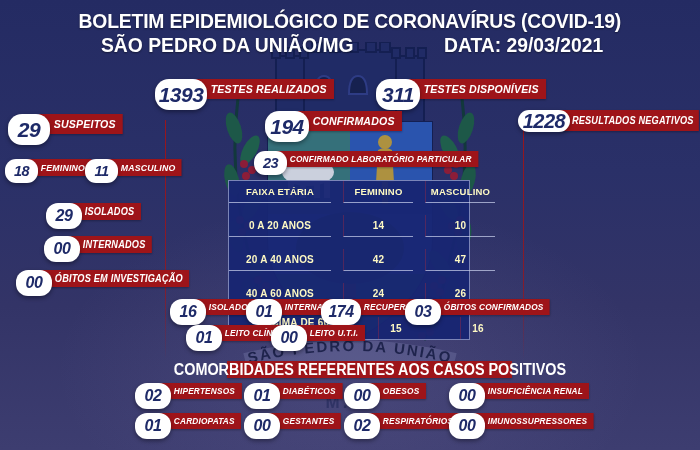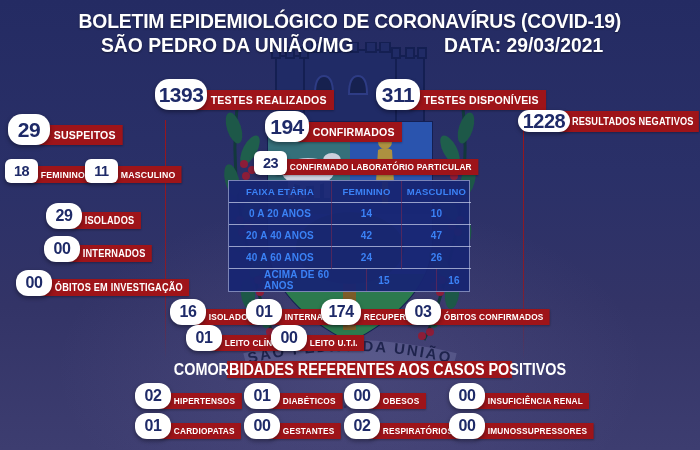--- a/index.html
+++ b/index.html
@@ -22,51 +22,51 @@
     background:linear-gradient(180deg, rgba(158,20,25,.95) 0%, rgba(158,20,25,.75) 70%, rgba(158,20,25,0) 100%); }
   .vline.left  { left:165px; top:120px; height:240px; }
   .vline.right { left:523px; top:112px; height:248px; }
   
   .title { position:absolute; left:0; top:9px; width:700px; text-align:center; z-index:2;
     color:#ffffff; font-weight:bold; text-shadow:0 1px 2px rgba(0,0,0,.45); }
   .title .l1 { display:inline-block; font-size:21px; letter-spacing:-.2px; transform:scaleX(.92); }
   .title .l2 { margin-top:0; display:flex; justify-content:center; gap:72px; font-size:21px; }
   .title .l2 span { display:inline-block; transform:scaleX(.92); }
   
-  .stat { position:absolute; display:flex; align-items:flex-end; z-index:2; }
+  .stat { position:absolute; display:flex; align-items:flex-start; z-index:2;font-style:italic; }
   .stat .num {
     position:relative; z-index:2; background:#ffffff; color:#1e2a68; font-weight:bold;
     display:flex; align-items:center; justify-content:center;
     box-shadow:0 2px 4px rgba(0,0,10,.4); letter-spacing:-.5px;
   }
   .stat .label {
     position:relative; z-index:1; background:#9e1419; color:#ffffff; font-weight:bold;
     white-space:nowrap; margin-left:-11px; padding:4px 8px 4px 16px;
     transform:scaleX(.92); transform-origin:left center; letter-spacing:.2px;
     box-shadow:0 1px 2px rgba(0,0,10,.3);
   }
   .stat.lg .num { min-width:52px; height:31px; border-radius:14px; font-size:21px; }
   .stat.lg .label { font-size:11.5px; }
   .stat.md .num { min-width:36px; height:26px; border-radius:12px; font-size:16px; }
   .stat.md .label { font-size:10px; padding:3px 7px 3px 15px; }
-  .stat.sm .num { min-width:33px; height:24px; border-radius:6px; font-size:14.5px; }
+  .stat.sm .num { min-width:33px; height:24px; border-radius:11px; font-size:14.5px; }
   .stat.sm .label { font-size:9.5px; padding:3px 7px 3px 15px; }
   .stat.xs .label { font-size:9px; }
   .stat .label.wide { min-width:88px; text-align:center; }
   
   .bar { position:absolute; left:227px; top:361px; width:285px; height:17px; z-index:2;
     background:#9e1419; color:#fff; font-weight:bold; font-size:16px;
     display:flex; align-items:center; justify-content:center; white-space:nowrap;
     box-shadow:0 1px 2px rgba(0,0,10,.3); }
   .bar span { display:inline-block; transform:scaleX(.9); }
   
   .age-table { position:absolute; left:228px; top:180px; width:242px; z-index:2;
     display:grid; grid-template-columns:102px 70px 70px;
     background:rgba(24,37,115,.96); border:1px solid rgba(205,212,240,.55);
-    color:#3b82f6; font-weight:bold; }
+    color:#fef9c3; font-weight:bold;gap:12px; }
   .age-table .cell { display:flex; align-items:center; justify-content:center;
     height:22px; font-size:10px; letter-spacing:.2px;
     border-bottom:1px solid rgba(205,212,240,.7); }
   .age-table .cell.colb { border-left:1px solid rgba(150,40,70,.45); }
   .age-table .cell.head { font-size:9.5px; }
   .age-table .cell:nth-last-child(-n+3) { border-bottom:none;margin-left:35px; }
 </style>
 </head>
 <body>
 

